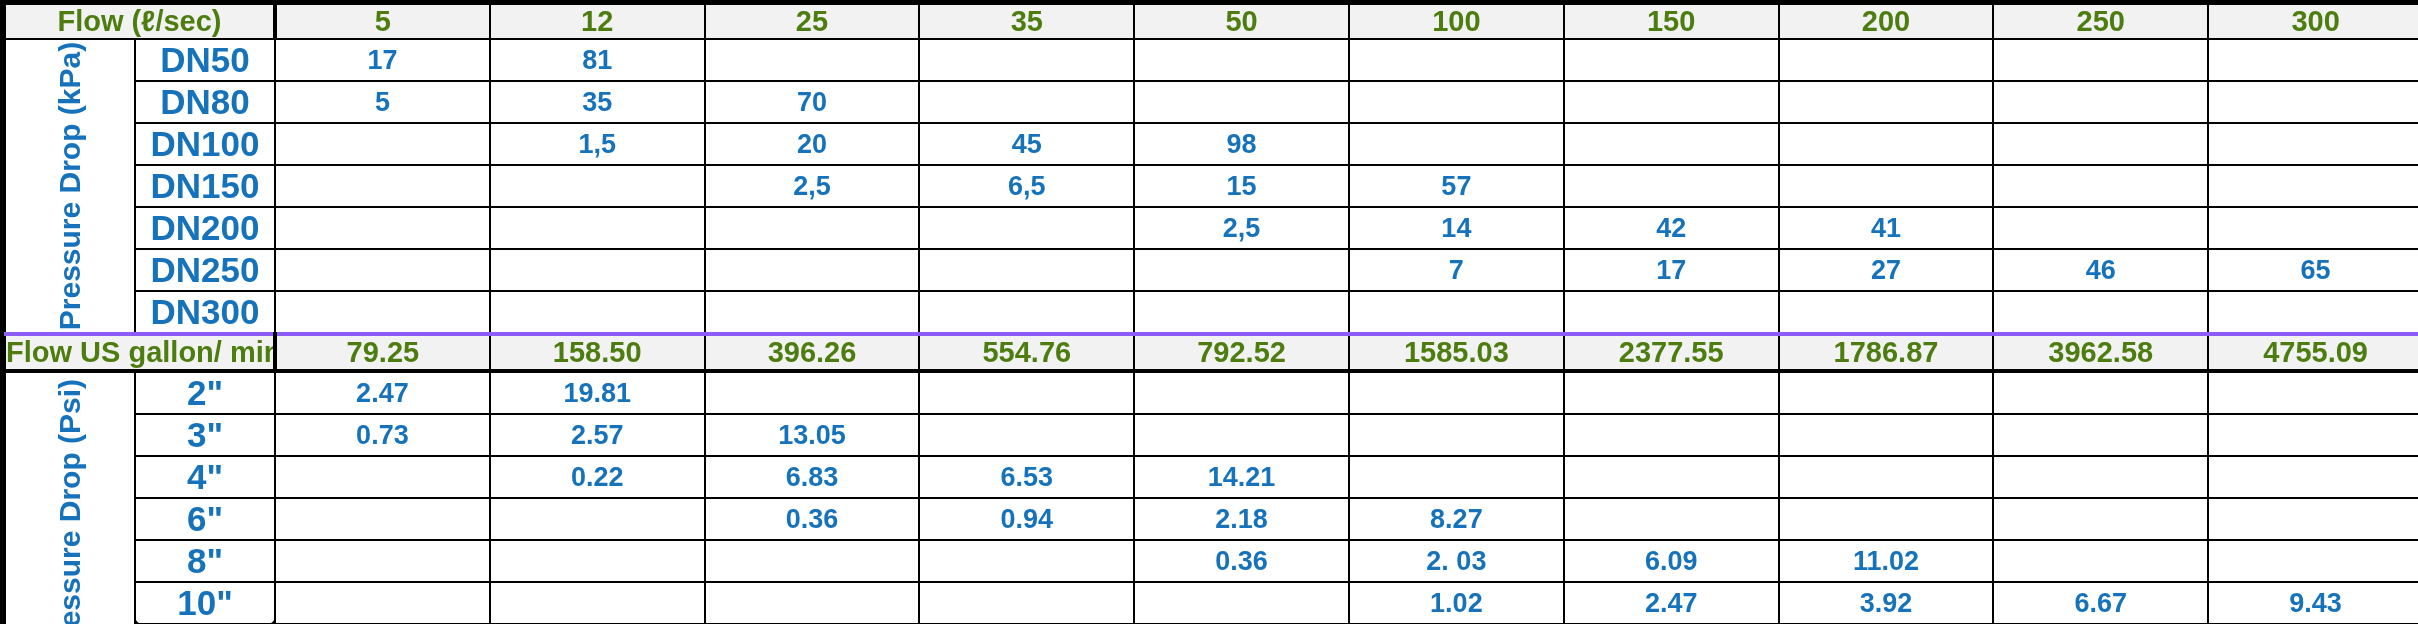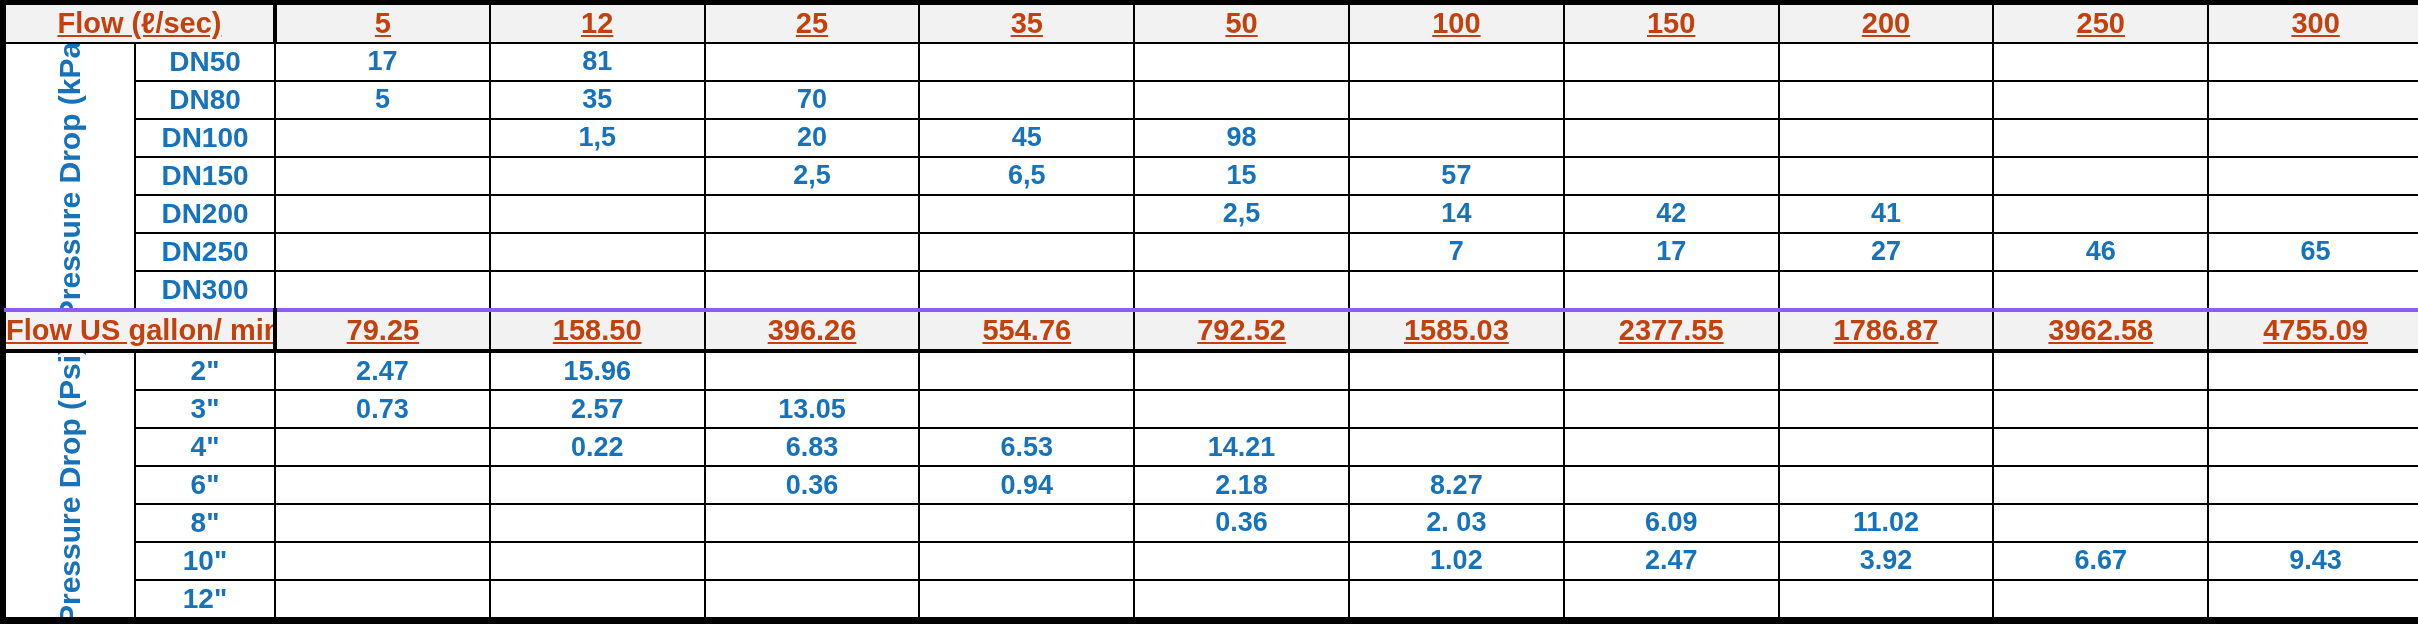--- a/index.html
+++ b/index.html
@@ -67,32 +67,31 @@
     color: #1572bb;
     letter-spacing: 0px;
     white-space: nowrap;
   }
 
   
   tr.flowrow td {
     background: #f2f2f2;
     font-size: 29px;
     font-weight: bold;
-    color: #c2410c;
+    color: #4d7c0f;
     height: 30px;
-    text-decoration: underline;
   }
   tr.flowrow td.flowtitle {
     border-right: 4px solid #000000;
   }
   tr.flowrow-top td { border-top: none; }
 
   
   td.sizecell {
-    font-size: 28px;
+    font-size: 35px;
     font-weight: bold;
     color: #1572bb;
     background: #ffffff;
     border-right: 4px solid #000000;
     padding-right: 14px;
     text-align: right;
     border-radius: 8px;
   }
 
   
@@ -247,21 +246,21 @@
           <td>1786.87</td>
           <td>3962.58</td>
           <td>4755.09</td>
         </tr>
         <tr class="datarow">
           <td class="rotcell" rowspan="7">
             <span class="rotlabel">Pressure Drop (Psi)</span>
           </td>
           <td class="sizecell">2"</td>
           <td class="datacell">2.47</td>
-          <td class="datacell">15.96</td>
+          <td class="datacell">19.81</td>
           <td class="datacell"></td>
           <td class="datacell"></td>
           <td class="datacell"></td>
           <td class="datacell"></td>
           <td class="datacell"></td>
           <td class="datacell"></td>
           <td class="datacell"></td>
           <td class="datacell"></td>
         </tr>
         <tr class="datarow">

